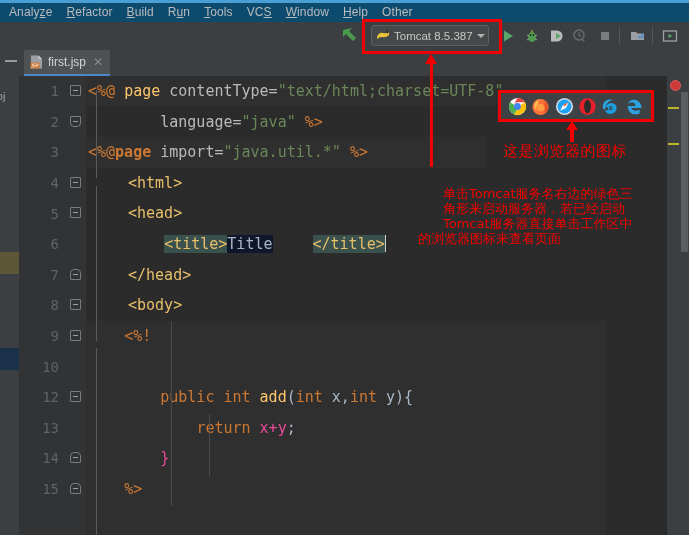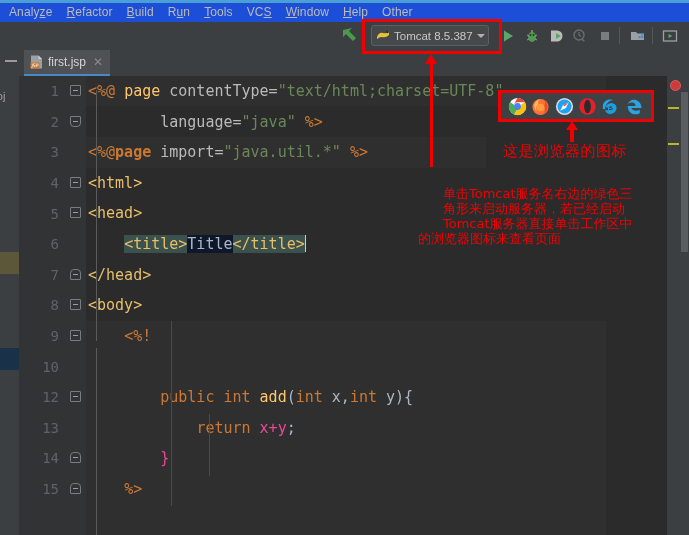--- a/index.html
+++ b/index.html
@@ -19,21 +19,21 @@
   .top-accent {
     position: absolute; left: 0; top: 0;
     width: 689px; height: 3px;
     background: #4a9fd4;
   }
 
   
   .menubar {
     position: absolute; left: 0; top: 3px;
     width: 689px; height: 19px;
-    background: #1d4ed8;
+    background: #0c4a6e;
     display: flex;
     align-items: center;
     padding-left: 2px;
   }
   .menu-item {
     font-size: 12px;
     color: #bbbbbb;
     padding: 0 7px;
     line-height: 19px;
     white-space: nowrap;
@@ -193,21 +193,21 @@
   .code {
     flex: 1 1 auto;
     font-family: "DejaVu Sans Mono", monospace;
     font-size: 15px;
     color: #a9b7c6;
     white-space: pre;
     line-height: 30.6px;
     padding-left: 2px;
   }
   
-  .k-tag   { color: #e8bf6a; }
+  .k-tag   { color: #e8bf6a; margin-left: 40px; }
   .k-kw    { color: #cc7832; }
   .k-attr  { color: #bababa; }
   .k-str   { color: #6a8759; }
   .k-num   { color: #6897bb; }
   .k-fld   { color: #9876aa; }
   .k-mtd   { color: #ffc66d; }
   .k-txt   { color: #a9b7c6; }
   .k-plain { color: #ec4899; }
   .hl-tag  { background: #3b514d; }
   .hl-txt  { background: #0f172a; }

